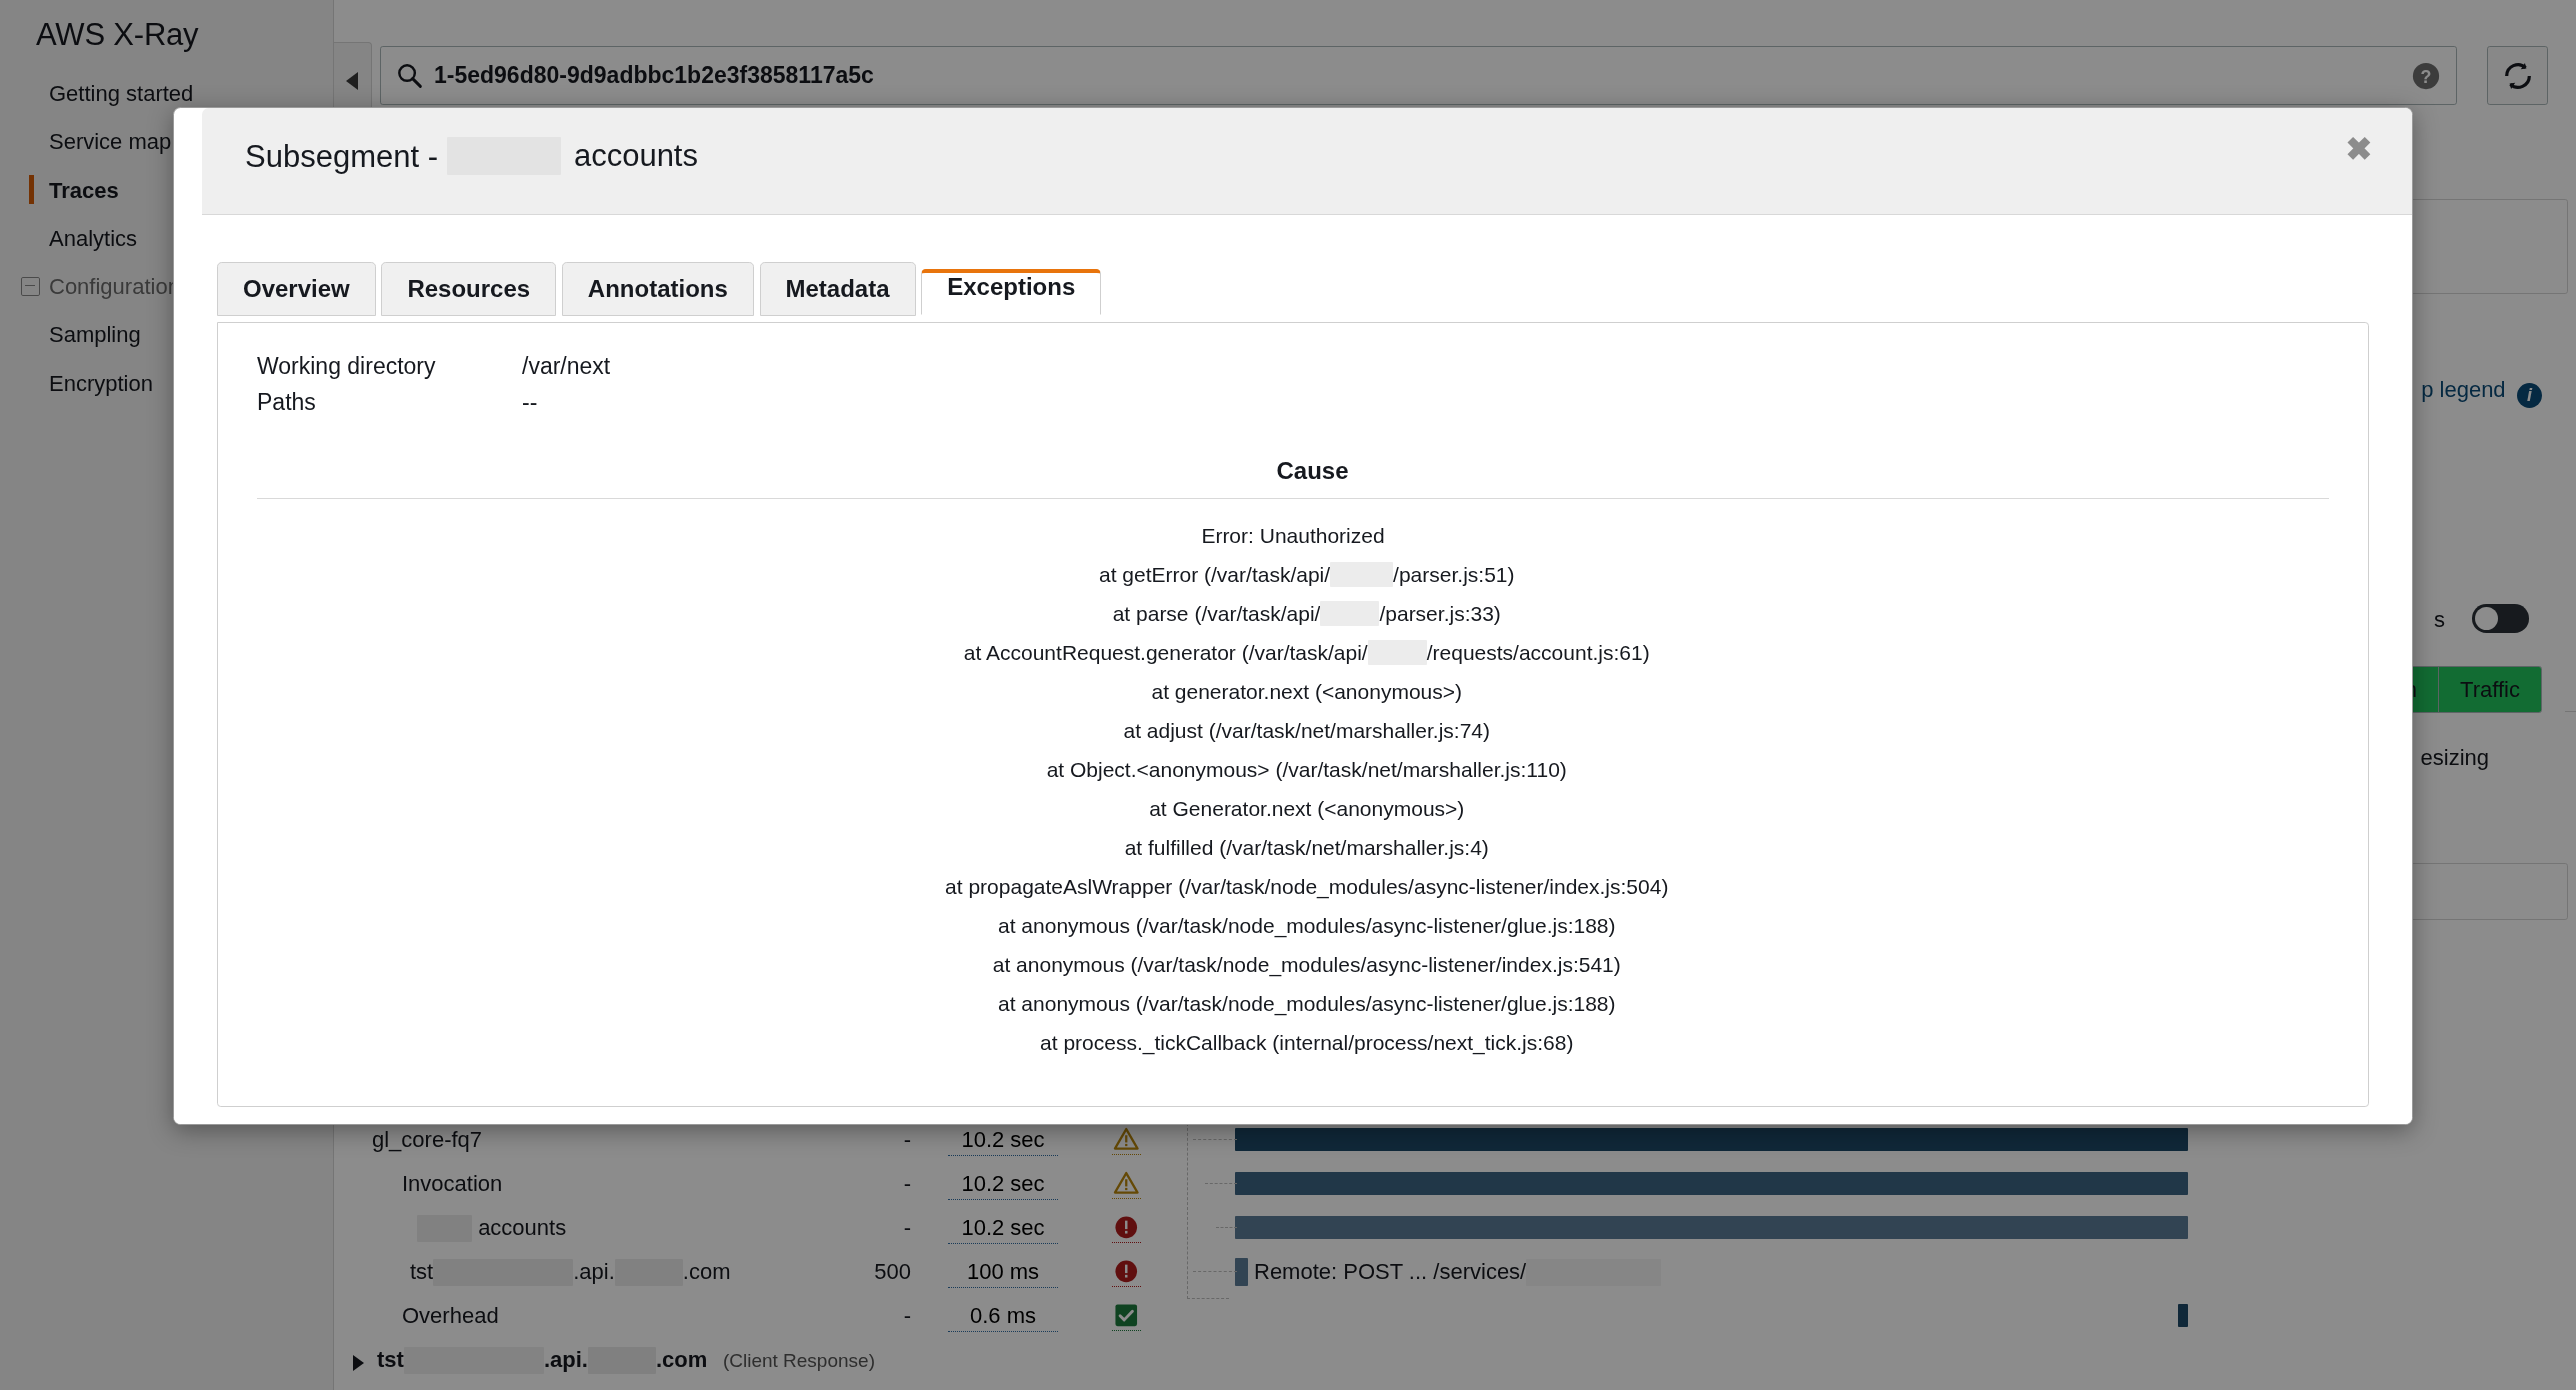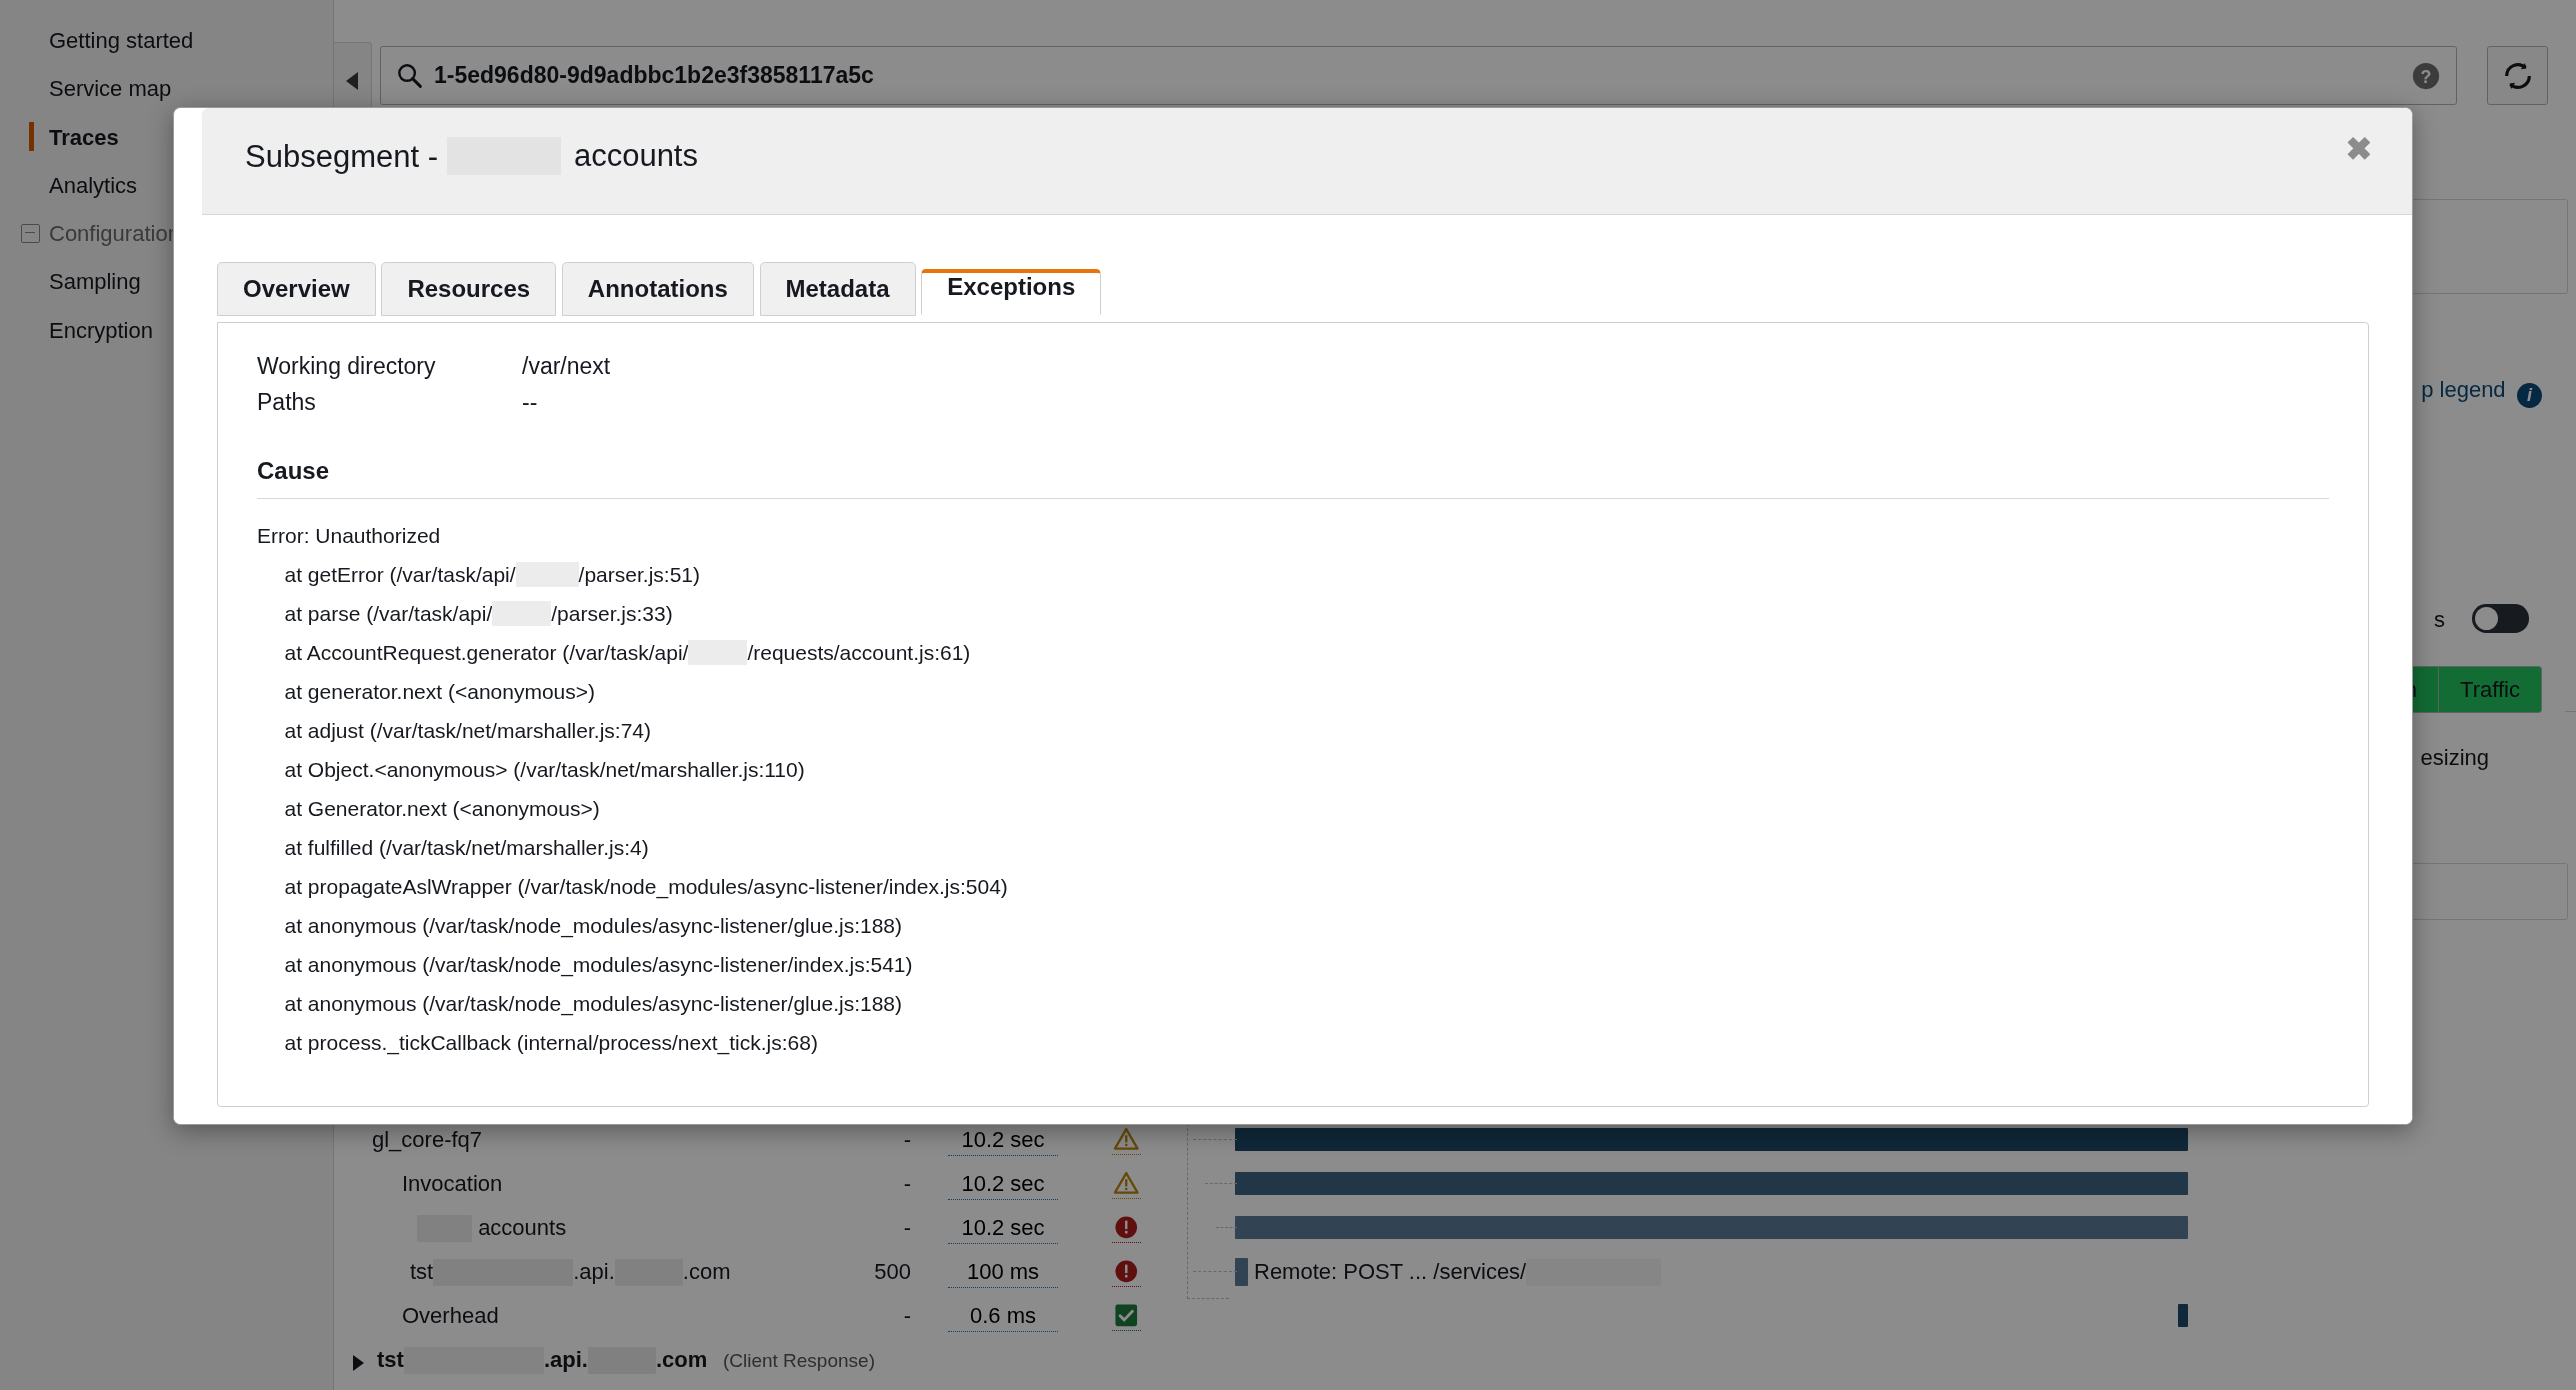--- a/index.html
+++ b/index.html
@@ -182,21 +182,21 @@
   .modal-title {
     position: absolute; left: 43px; top: 28.5px; font-size: 31px; color: #16191f;
     white-space: nowrap;
   }
   .modal-title .redact { height: 38px; vertical-align: -8.5px; background: #e3e3e3; }
   .modal-close {
     position: absolute; right: 36px; top: 25px; width: 34px; height: 34px;
     cursor: pointer; color: #8c8c8c; font-size: 32px; line-height: 32px;
     text-align: center; font-weight: bold;
   }
-  .modal-body { position: relative; height: 922px; background: #ffffff; }
+  .modal-body { position: relative; height: 922px; background: #ffffff; text-align: center; }
 
   .tabs { position: absolute; left: 43px; top: 45px; display: flex; align-items: flex-end; }
   .tab {
     font-size: 24px; font-weight: bold; color: #16191f; background: #f0f0f0;
     border: 0.9px solid #cfcfcf; border-radius: 4.7px 4.7px 0 0;
     padding: 12.3px 25px 12.3px 25px; margin-right: 5.7px; cursor: pointer;
     position: relative; top: 1.9px;
   }
   .tab.active {
     background: #ffffff; border-bottom-color: #ffffff;
@@ -237,20 +237,21 @@
     padding: 12.3px 32px; cursor: pointer;
     text-shadow: 0 -0.9px 0 rgba(0,0,0,0.25);
   }
 </style>
 </head>
 <body>
 
 <div id="app-root">
 
   <div class="sidebar">
+    <div class="sidebar-title">AWS X-Ray</div>
     <div class="nav-list">
       <div class="nav-item">Getting started</div>
       <div class="nav-item">Service map</div>
       <div class="nav-item active">Traces</div>
       <div class="nav-item">Analytics</div>
       <div class="nav-group">
         <span class="collapse-box"></span>
         <span>Configuration</span>
       </div>
       <div class="nav-item">Sampling</div>

